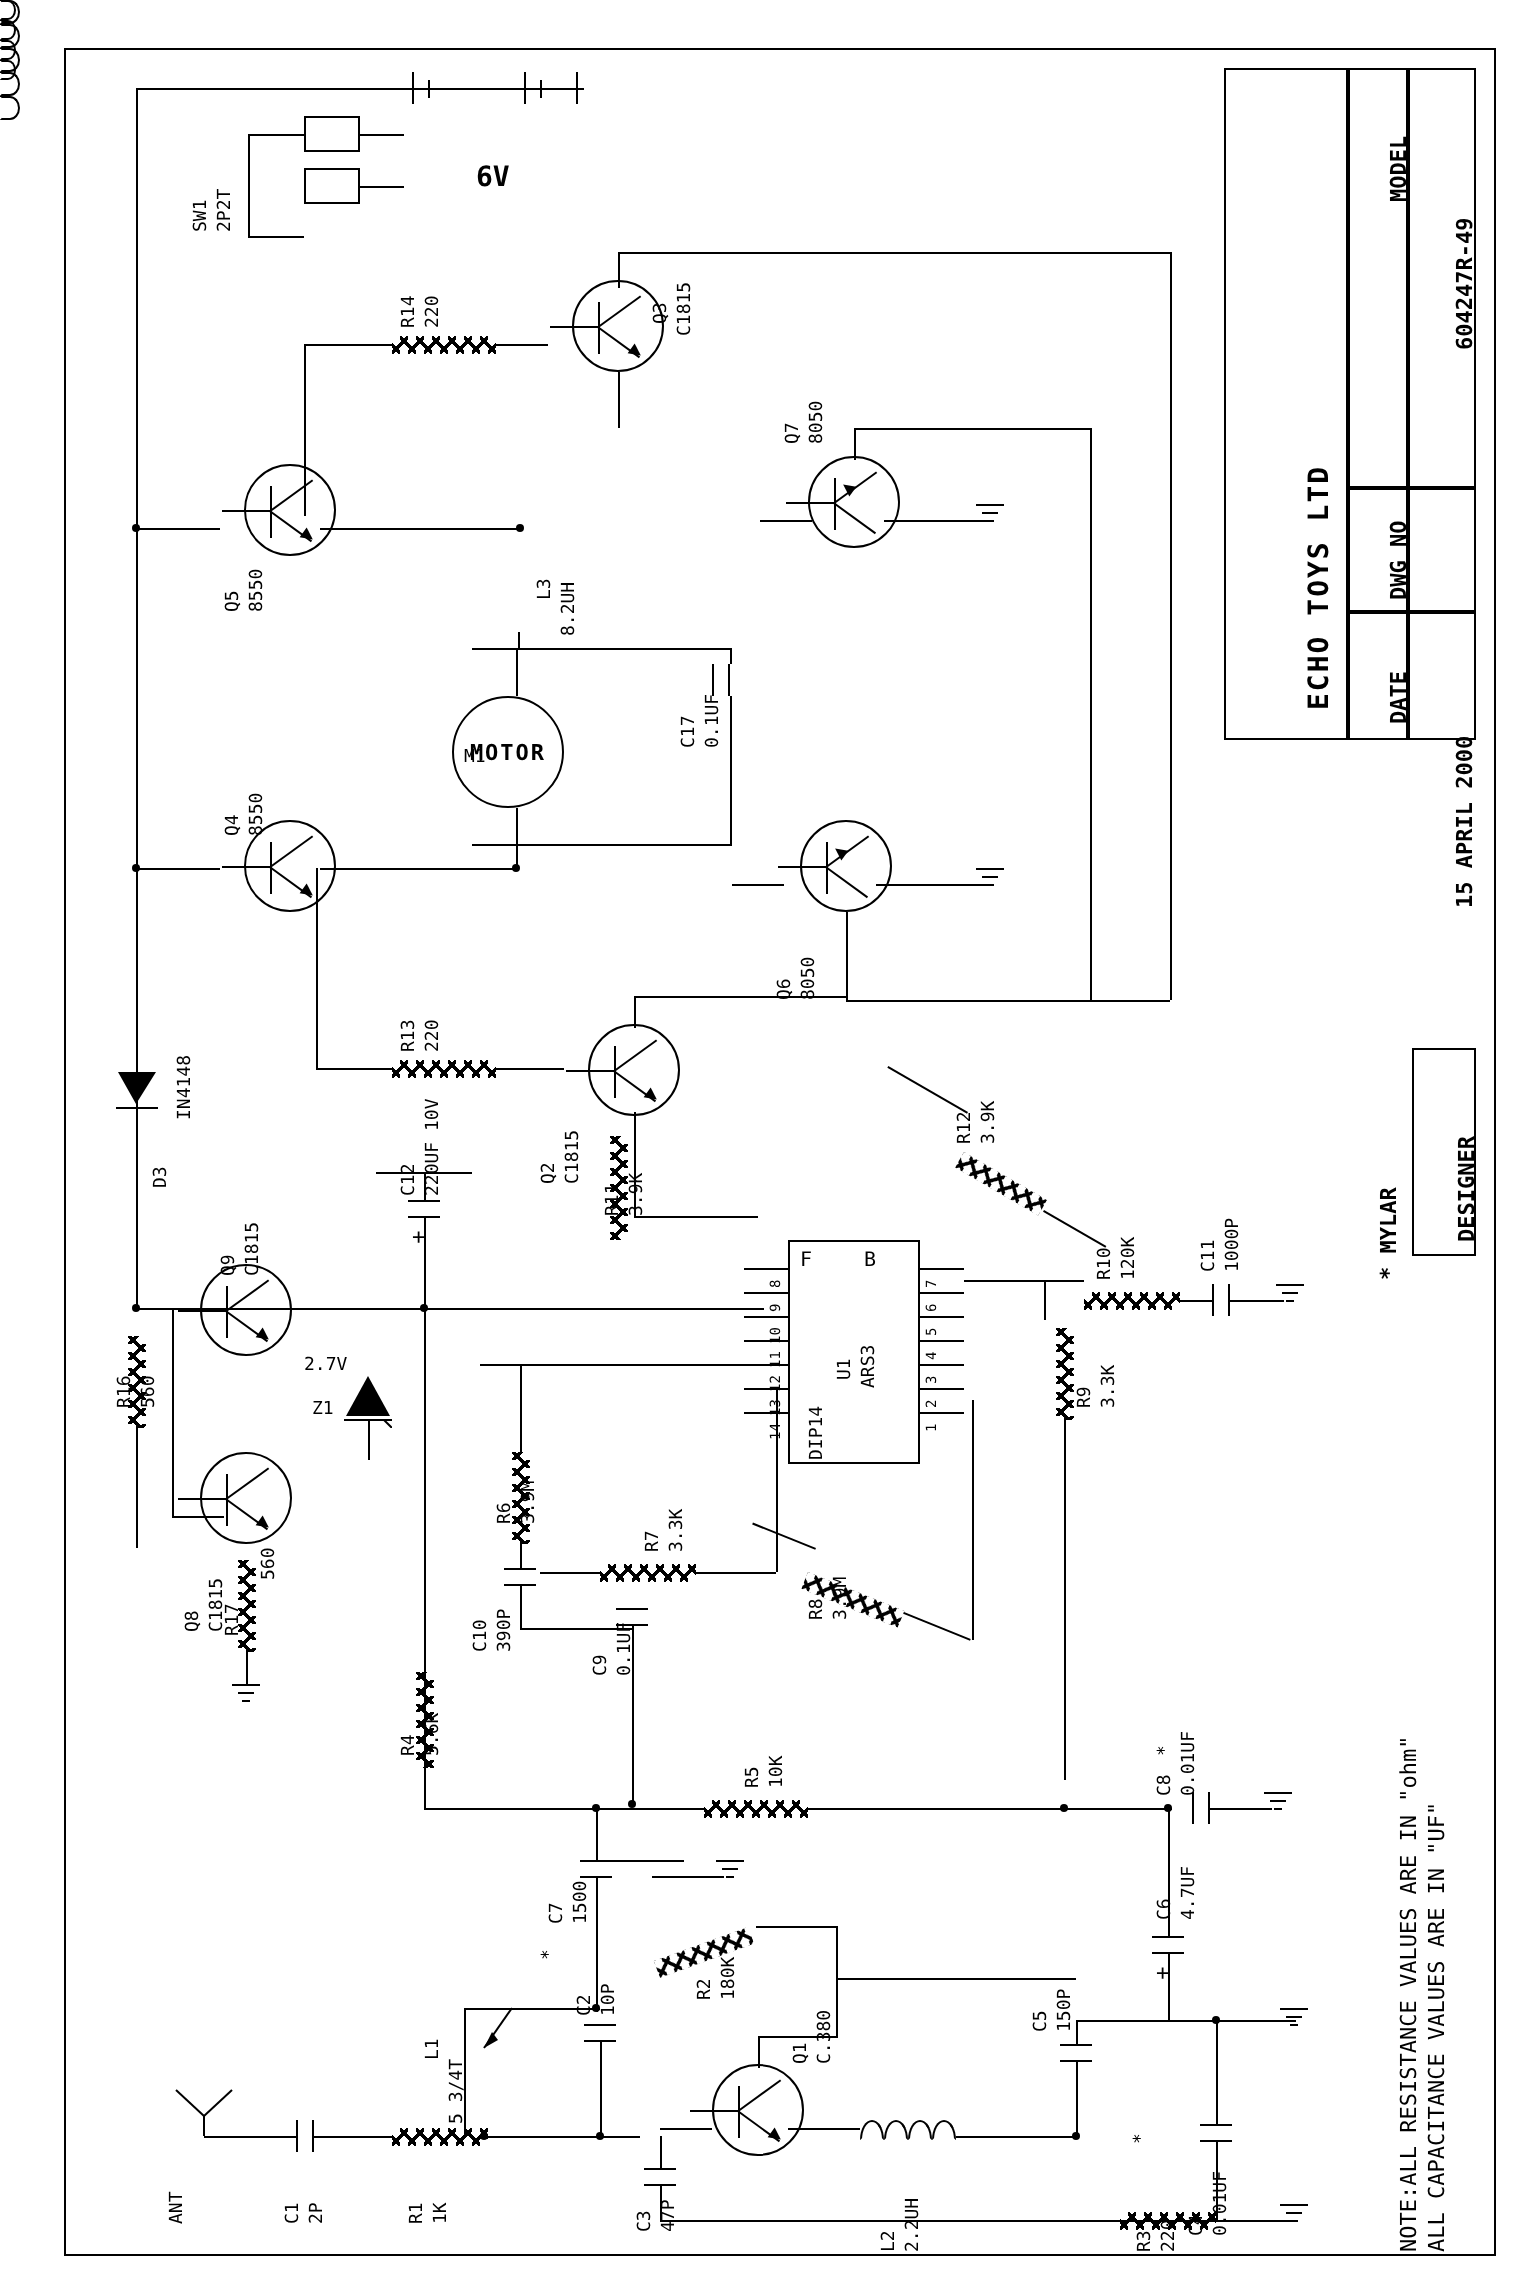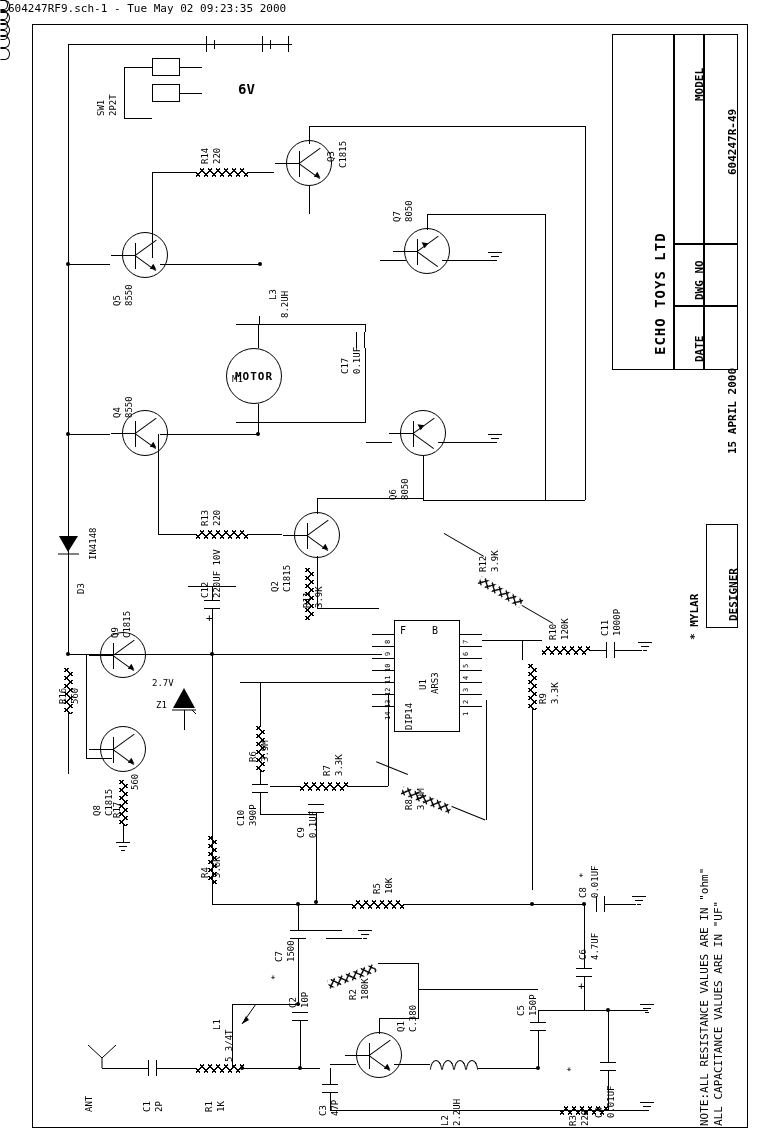--- a/index.html
+++ b/index.html
@@ -223,21 +223,20 @@
     display: flex;
     align-items: center;
     justify-content: center;
   }
 </style>
 </head>
 <body>
 
 <div id="page">
 
-  <div class="hdr">604247RF9.sch-1 - Tue May 02 09:23:35 2000</div>
 
   <div class="box" style="left:32px;top:24px;width:716px;height:1104px;"></div>
 
   <div class="titleblock" style="left:612px;top:34px;width:126px;height:336px;"></div>
   <div class="tbcell" style="left:612px;top:34px;width:62px;height:336px;">
     <div class="lblv big" style="left:42px;top:320px;">ECHO TOYS LTD</div>
   </div>
   <div class="tbcell" style="left:674px;top:34px;width:30px;height:210px;">
     <div class="lblv mid" style="left:20px;top:66px;">MODEL</div>
   </div>

